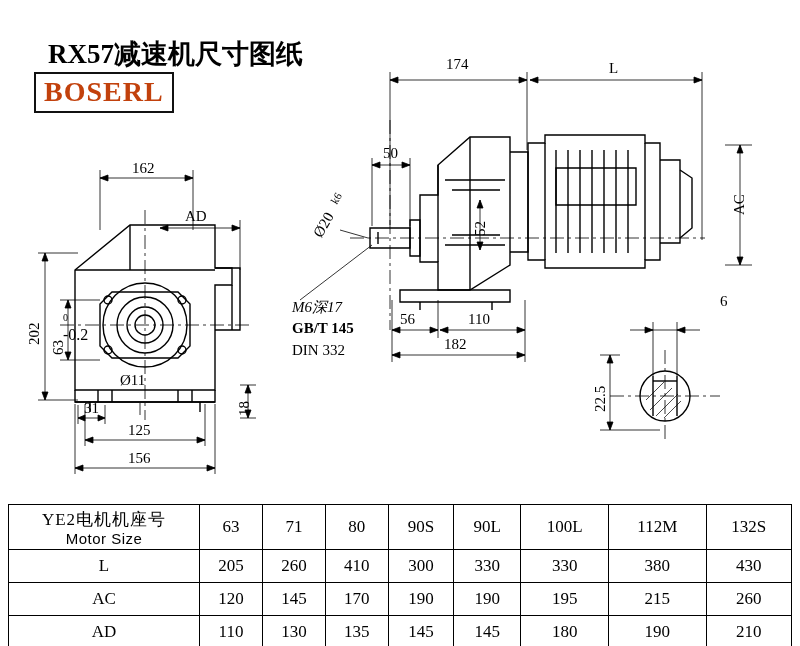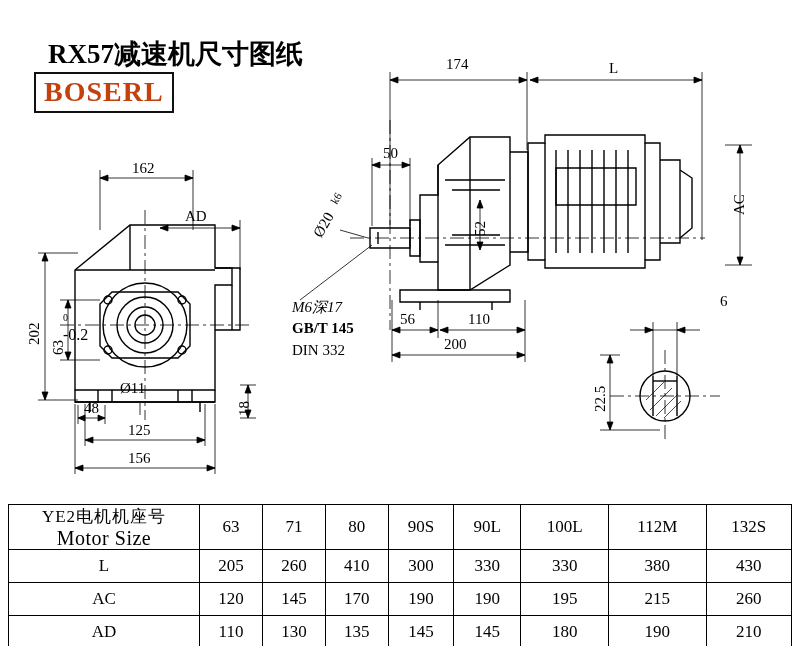--- a/index.html
+++ b/index.html
@@ -60,22 +60,22 @@
   }
   #spec-table td.rowhdr{
     width:190px;
     font-size:17px;
   }
   #spec-table tr.head td{
     height:44px;
   }
   .hdr2{
     line-height:1.05;
-    font-family:Liberation Serif, serif;
-    font-size:20px;
+    font-family:Liberation Sans, sans-serif;
+    font-size:15px;
     letter-spacing:0.5px;
   }
   .hdr1{
     font-family:"Liberation Serif", serif;
     font-size:17px;
     letter-spacing:1px;
   }
 </style>
 </head>
 <body>
@@ -285,39 +285,39 @@
     <line x1="600" y1="430" x2="660" y2="430"></line>
   </g>
 </svg>
 
 <div class="dimtxt" style="left:132px;top:160px;text-align:right;">162</div>
 <div class="dimtxt" style="left:185px;top:208px;">AD</div>
 <div class="dimtxt vert" style="left:26px;top:345px;transform:rotate(-90deg);">202</div>
 <div class="dimtxt vert" style="left:50px;top:355px;transform:rotate(-90deg);">63</div>
 <div class="dimtxt small" style="left:63px;top:312px;font-size:10px;">0</div>
 <div class="dimtxt small" style="left:63px;top:326px;font-size:16px;">-0.2</div>
-<div class="dimtxt" style="left:84px;top:400px;">48</div>
-<div class="dimtxt" style="left:120px;top:380px;">Ø11</div>
+<div class="dimtxt" style="left:84px;top:400px;">31</div>
+<div class="dimtxt" style="left:120px;top:372px;">Ø11</div>
 <div class="dimtxt" style="left:128px;top:422px;text-align:center;">125</div>
 <div class="dimtxt" style="left:128px;top:450px;">156</div>
 <div class="dimtxt vert" style="left:236px;top:416px;transform:rotate(-90deg);">18</div>
 
 <div class="dimtxt" style="left:446px;top:56px;">174</div>
 <div class="dimtxt" style="left:609px;top:60px;">L</div>
 <div class="dimtxt" style="left:383px;top:145px;">50</div>
 <div class="dimtxt vert" style="left:310px;top:232px;transform:rotate(-60deg);">Ø20</div>
 <div class="dimtxt vert" style="left:328px;top:200px;font-size:11px;transform:rotate(-60deg);">k6</div>
 <div class="dimtxt vert" style="left:472px;top:236px;transform:rotate(-90deg);">52</div>
 <div class="dimtxt vert" style="left:731px;top:215px;transform:rotate(-90deg);">AC</div>
 <div class="dimtxt" style="left:292px;top:298px;font-style:italic;">M6深17</div>
 <div class="dimtxt" style="left:292px;top:320px;font-weight:bold;">GB/T 145</div>
 <div class="dimtxt" style="left:292px;top:342px;">DIN 332</div>
 <div class="dimtxt" style="left:400px;top:311px;">56</div>
 <div class="dimtxt" style="left:468px;top:311px;">110</div>
-<div class="dimtxt" style="left:444px;top:336px;">200</div>
+<div class="dimtxt" style="left:444px;top:336px;">182</div>
 
 <div class="dimtxt" style="left:720px;top:293px;">6</div>
 <div class="dimtxt vert" style="left:592px;top:412px;transform:rotate(-90deg);">22.5</div>
 
 <table id="spec-table">
   <tbody>
     <tr class="head">
       <td class="rowhdr">
         <div class="hdr1">YE2电机机座号</div>
         <div class="hdr2">Motor Size</div>

